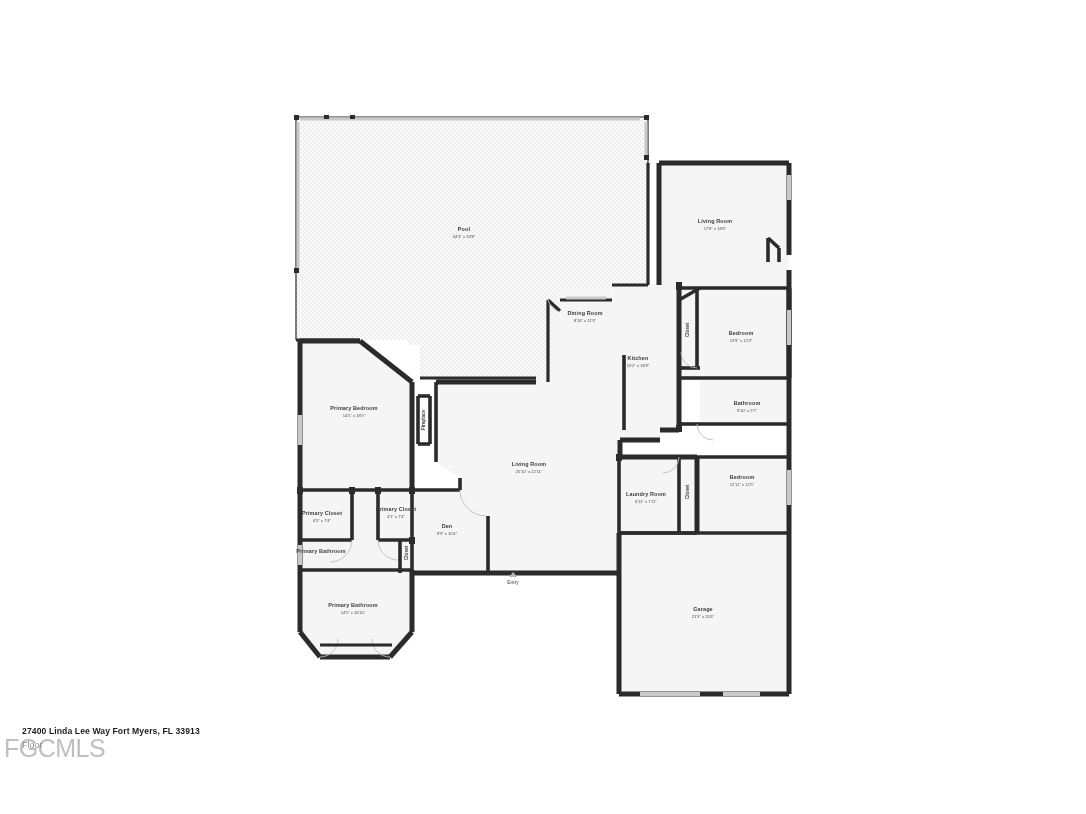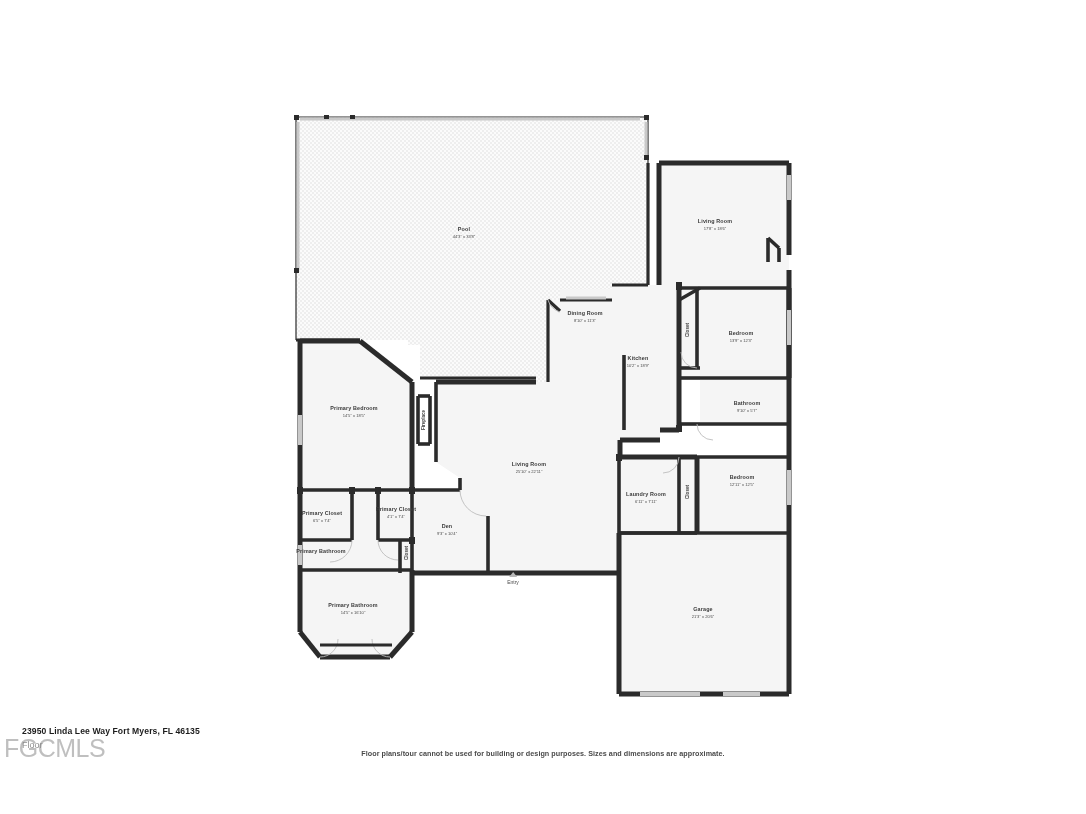--- a/index.html
+++ b/index.html
@@ -391,17 +391,16 @@
       <div class="vert-label" style="left: 687px; top: 492px; transform: translate(-50%, -50%) rotate(-90deg);">Closet</div>
       <div class="vert-label" style="left: 406px; top: 553px; transform: translate(-50%, -50%) rotate(-90deg);">Closet</div>
     </div>
 
   <div class="entry-block" id="entry-block" style="left:513px; top:572px;">
     <span class="etri"></span>
     <span class="elabel">Entry</span>
   </div>
 
   <div id="watermark">FGCMLS</div>
-  <div id="address">23950 Linda Lee Way Fort Myers, FL 46135</div>
+  <div id="address">27400 Linda Lee Way Fort Myers, FL 33913</div>
   <div id="floor-word">Floor</div>
-  <div id="disclaimer">Floor plans/tour cannot be used for building or design purposes. Sizes and dimensions are approximate.</div>
 
 </div>
 
 </body></html>

